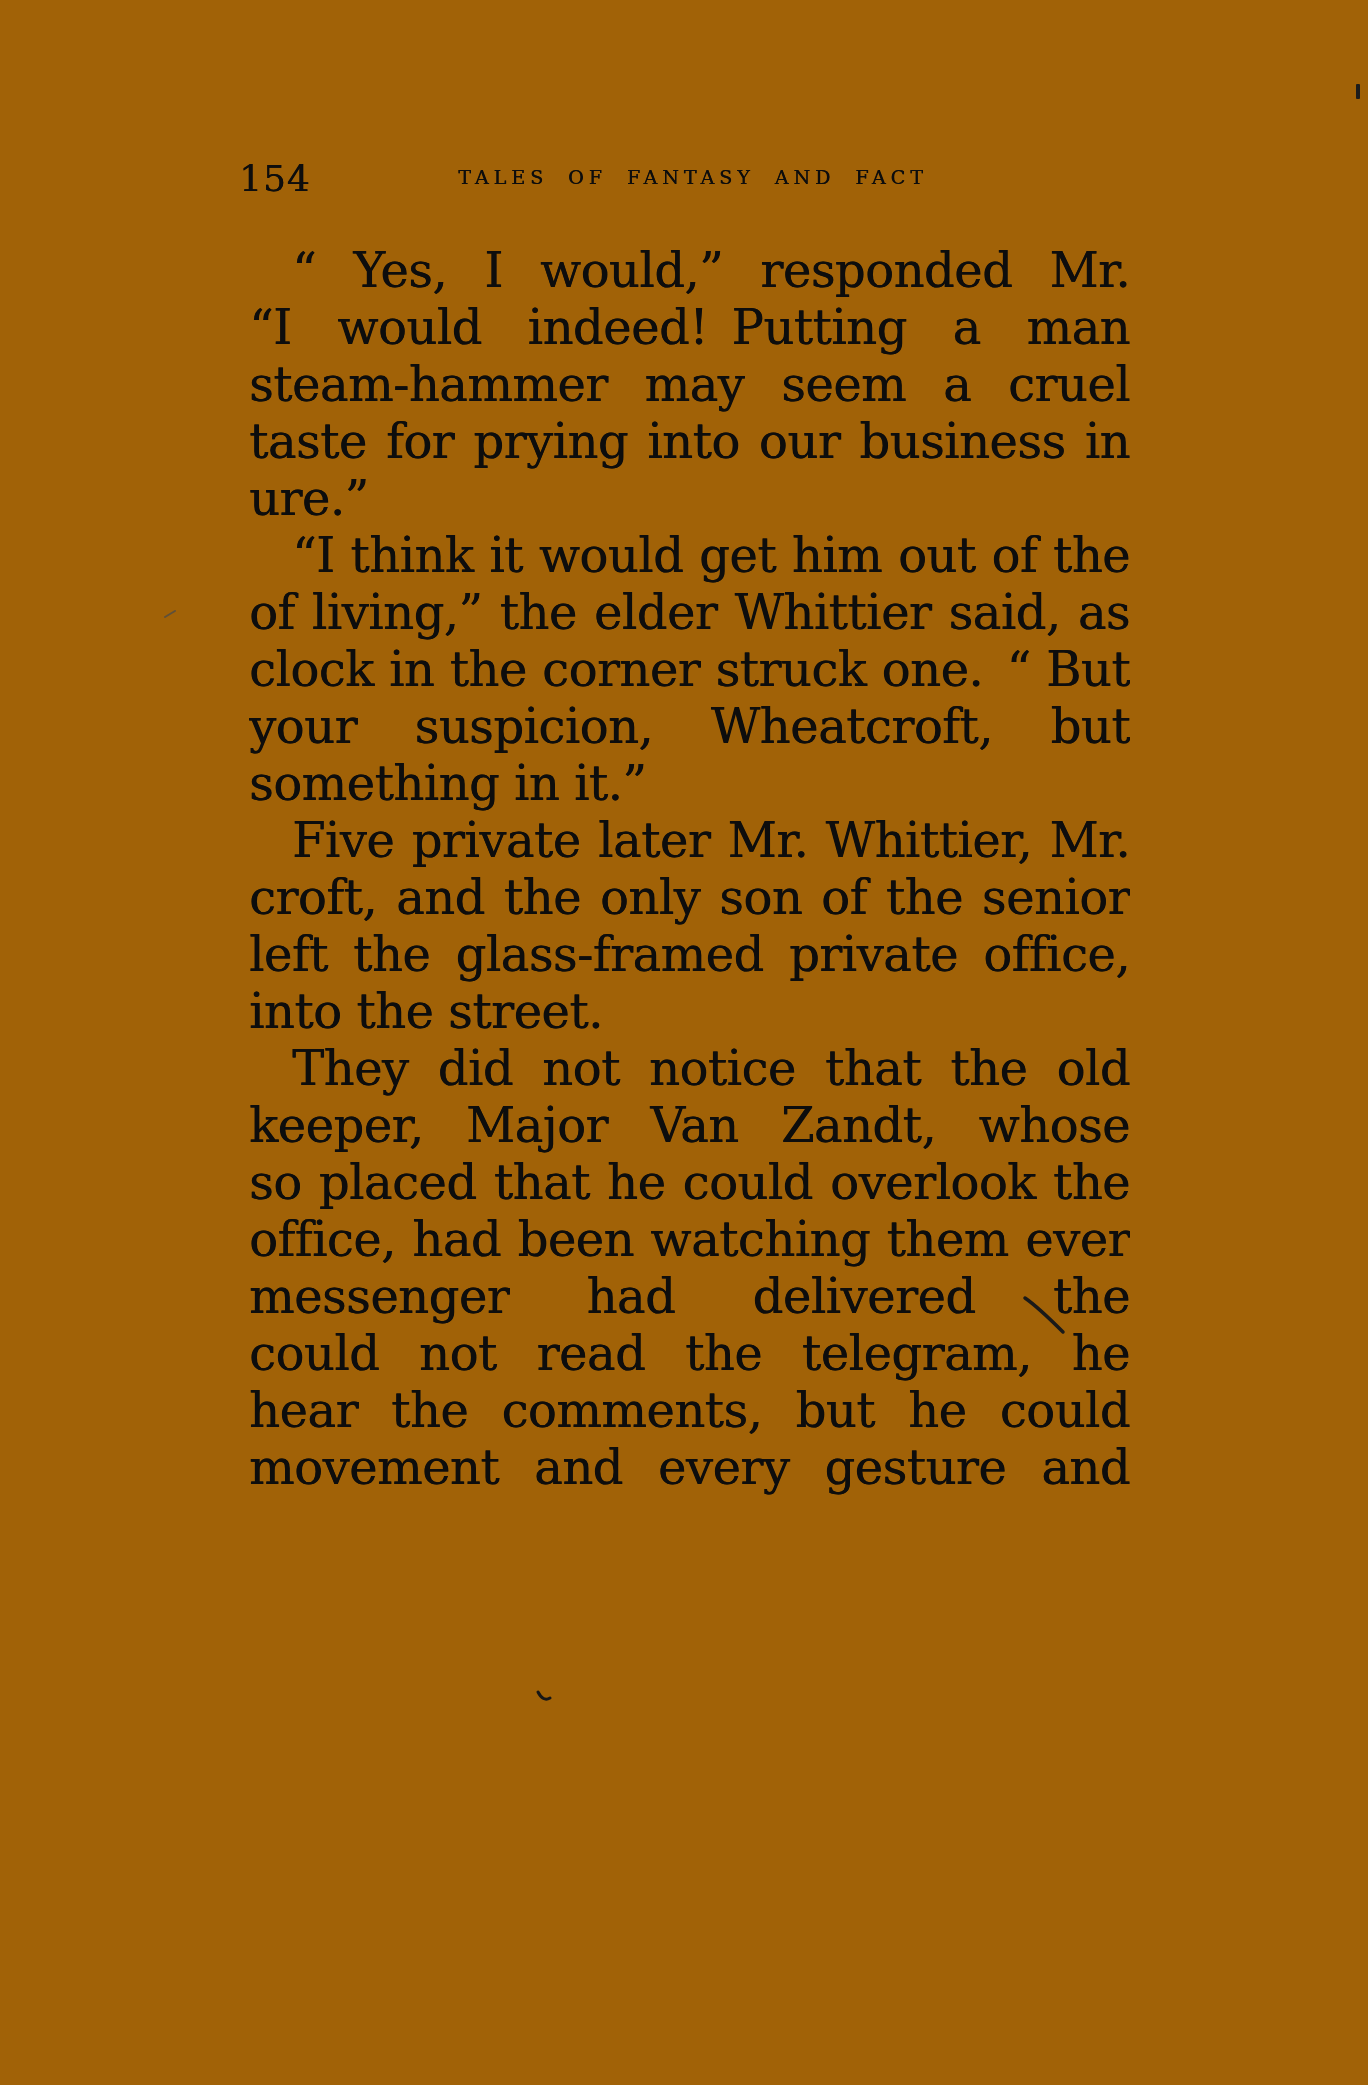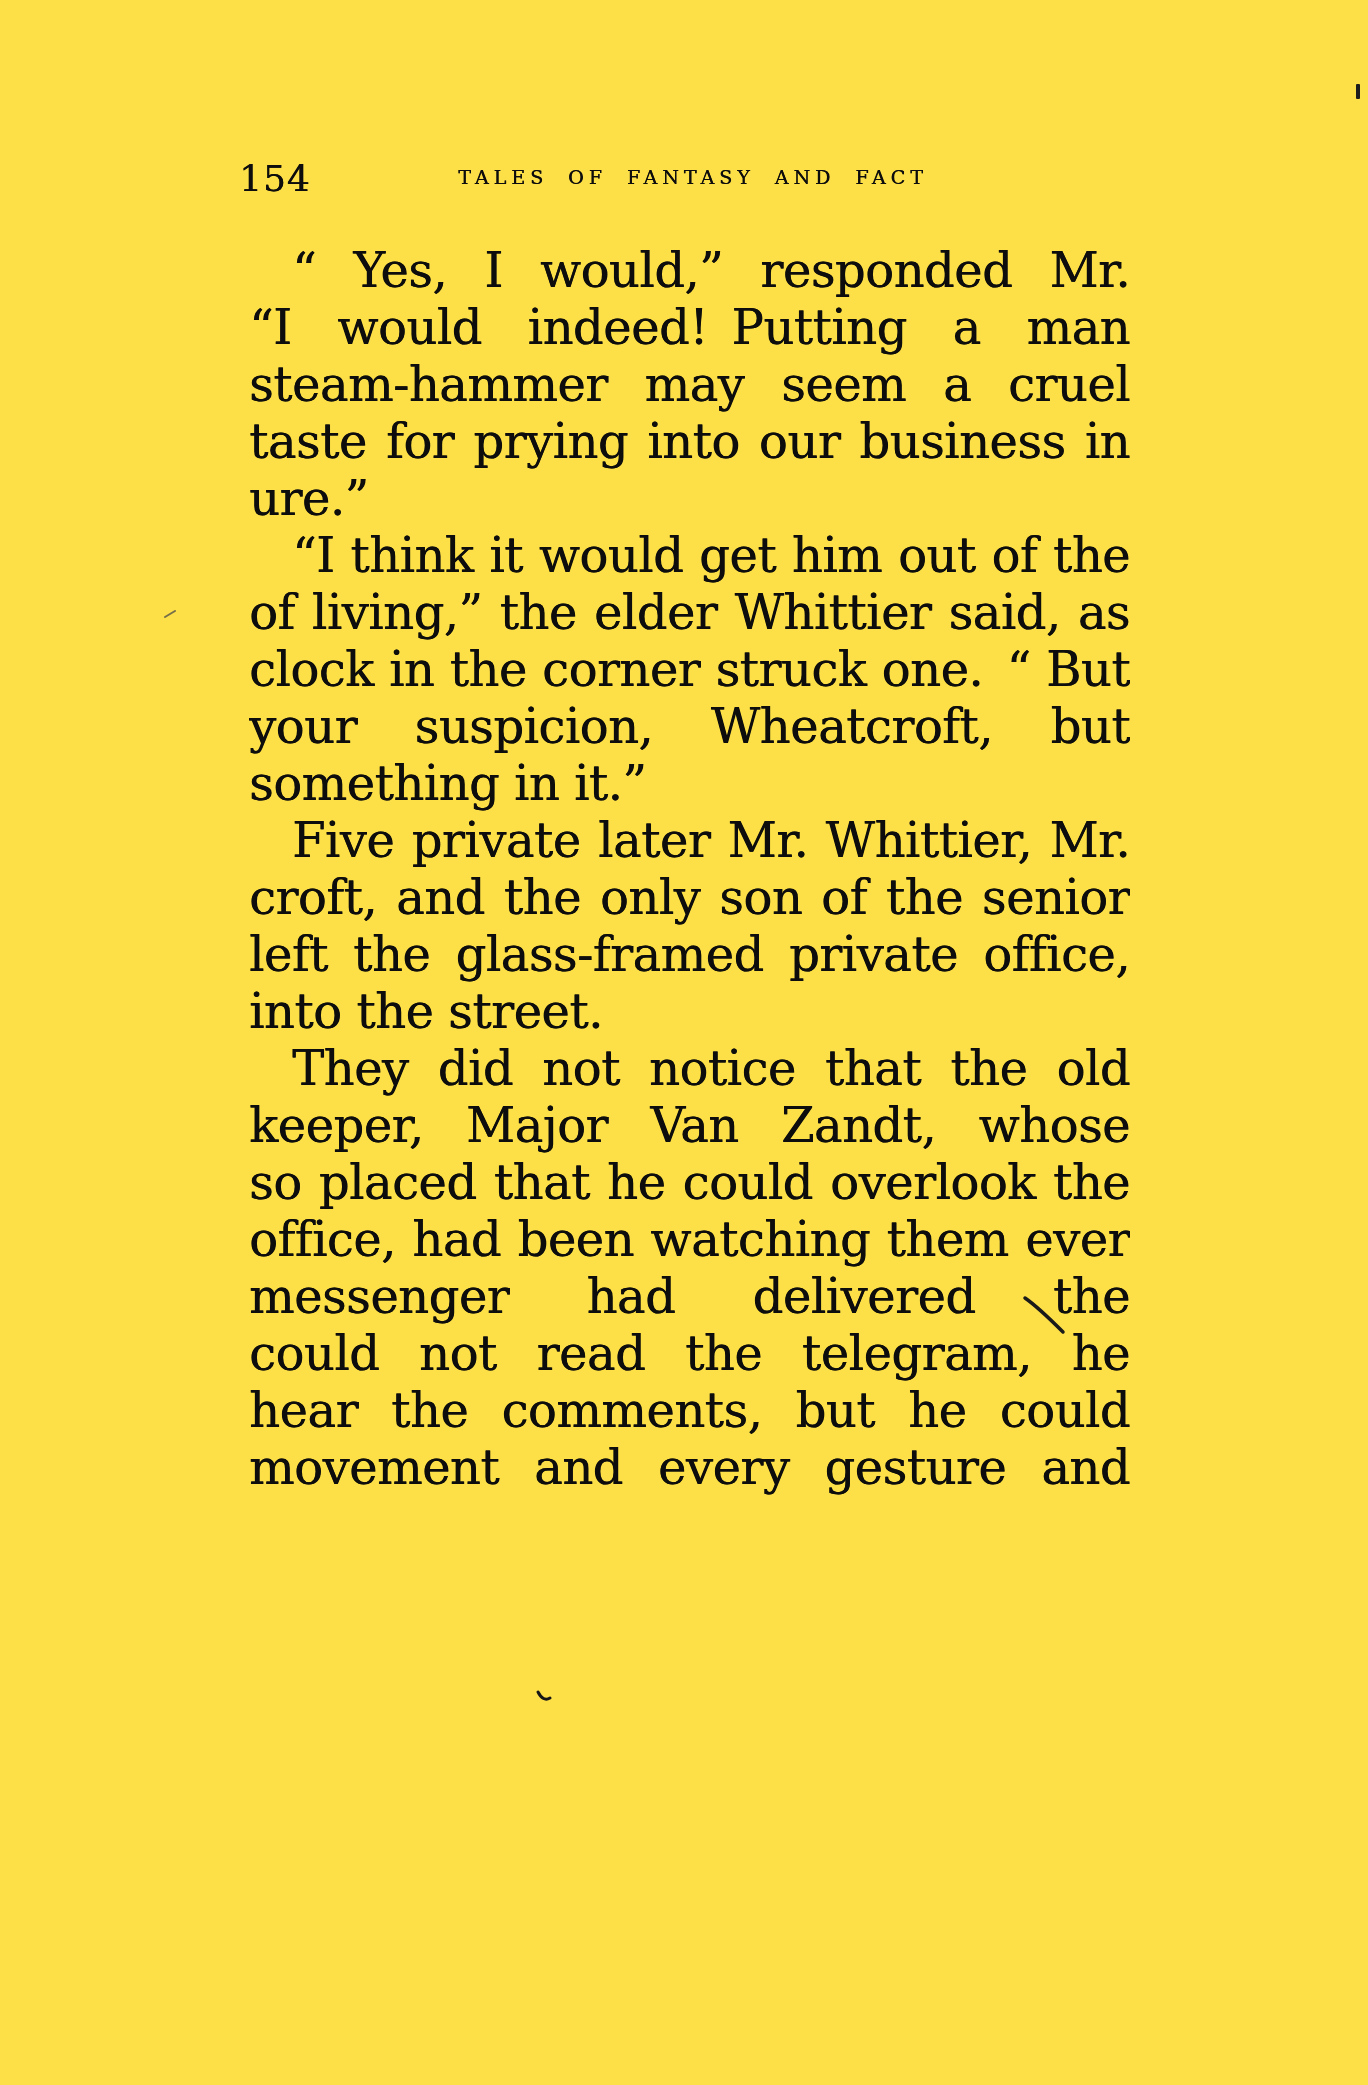--- a/index.html
+++ b/index.html
@@ -57,21 +57,21 @@
   #artifact-tick  { left: 534px;  top: 1688px; }
   #artifact-margin-tick { left: 163px; top: 609px; opacity: 0.75; }
   #artifact-edge-dash {
     left: 1356px; top: 84px; width: 4px; height: 15px;
     background: #1c1c1c; border-radius: 1px;
   }
 </style>
 </head>
 <body>
 
-<div class="page" style="background: #fde047; color: rgb(13, 13, 13);">
+<div class="page" style="background: #a16207; color: rgb(13, 13, 13);">
 
   <div class="page-number">154</div>
 
   <div class="running-header">TALES OF FANTASY AND FACT</div>
 
   <div class="text-block" id="text-block">
       <div>
         <div class="line indent">“ Yes, I would,” responded Mr. Wheatcroft.</div>
         <div class="line">“I would indeed! Putting a man under a</div>
         <div class="line">steam-hammer may seem a cruel punishment,</div>

